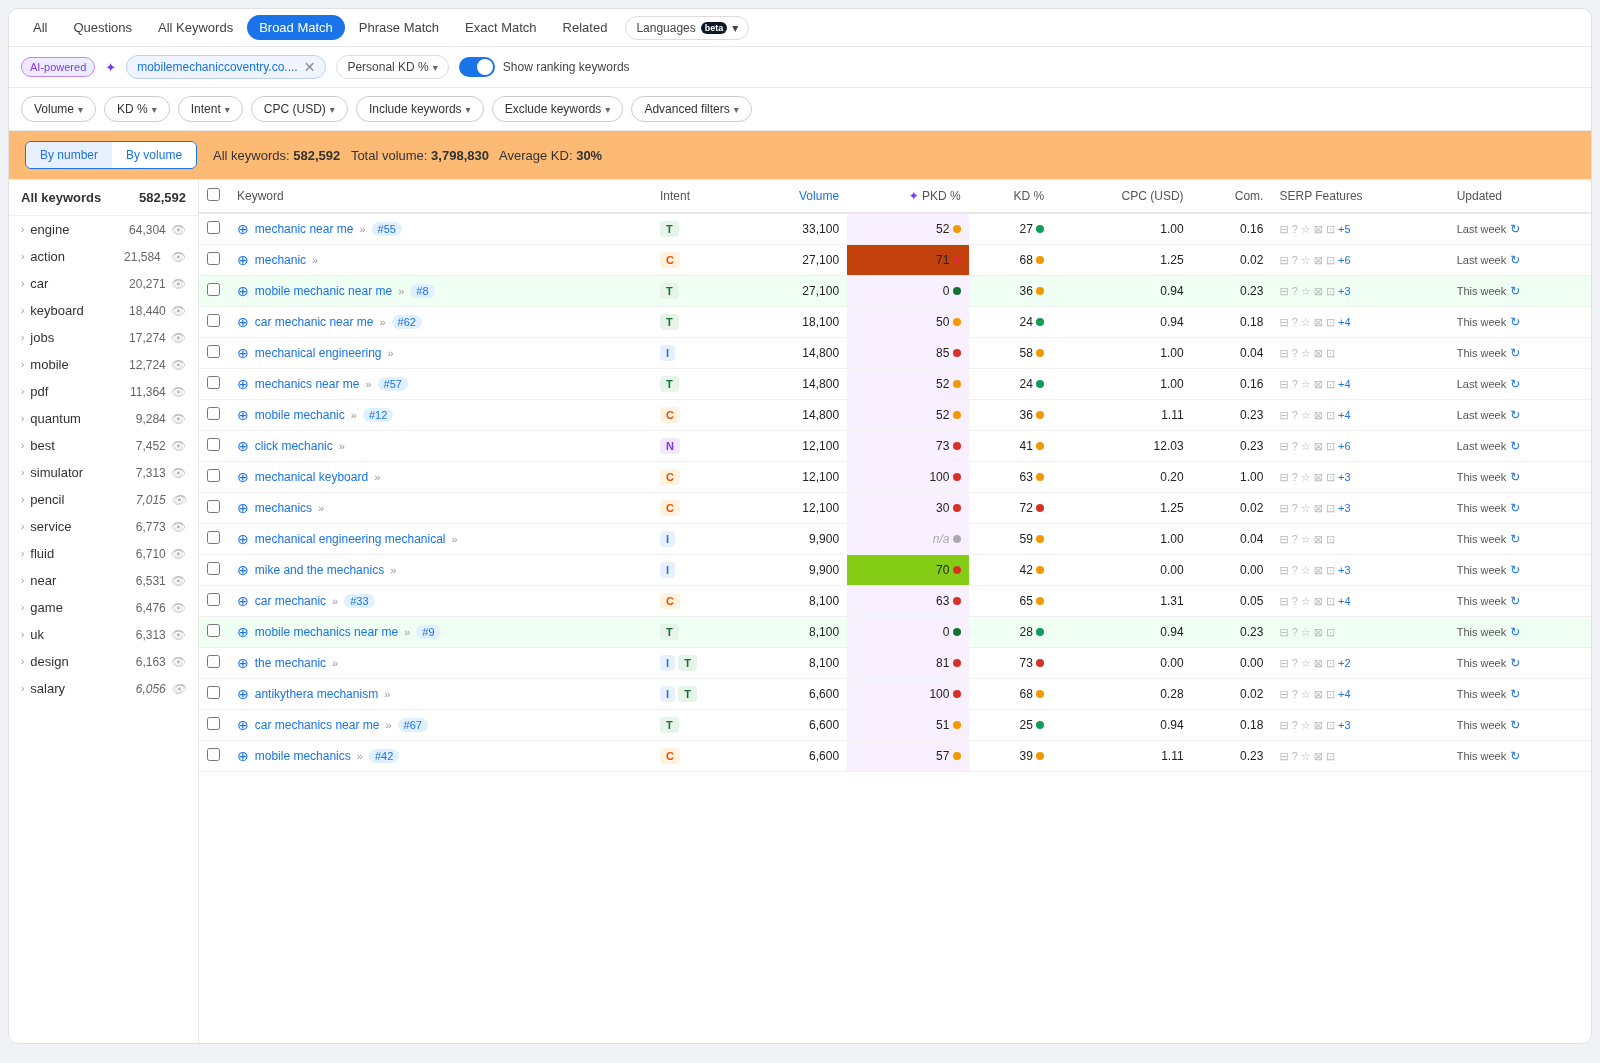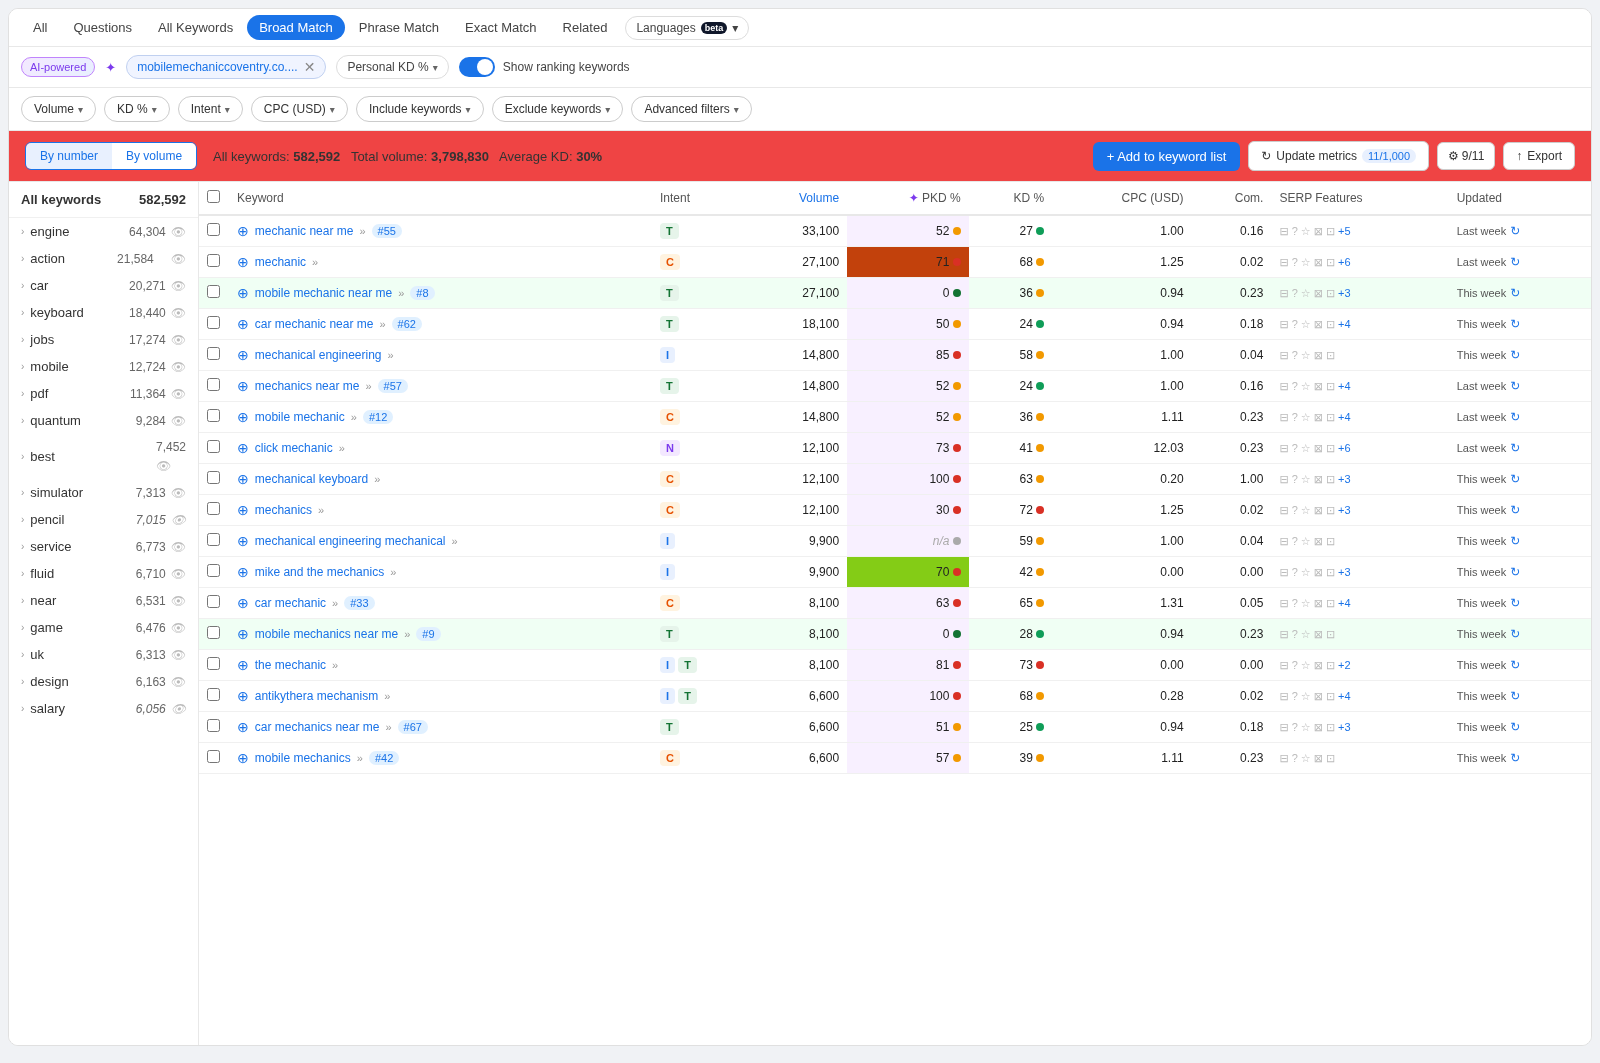--- a/index.html
+++ b/index.html
@@ -23,21 +23,21 @@
     .toggle-area { display: flex; align-items: center; gap: 8px; font-size: 12px; color: #444; }
     .toggle { width: 36px; height: 20px; background: #1a73e8; border-radius: 10px; position: relative; cursor: pointer; }
     .toggle::after { content: ''; position: absolute; width: 16px; height: 16px; background: #fff; border-radius: 50%; top: 2px; right: 2px; }
 
     
     .filter-row2 { display: flex; align-items: center; padding: 8px 12px; border-bottom: 1px solid #e8e8e8; gap: 8px; background: #fff; flex-wrap: wrap; }
     .filter-btn { display: flex; align-items: center; gap: 4px; border: 1px solid #ccc; border-radius: 16px; padding: 5px 12px; cursor: pointer; font-size: 12px; color: #333; background: #fff; white-space: nowrap; }
     .chevron { font-size: 10px; color: #666; }
 
     
-    .summary-bar { display: flex; align-items: center; justify-content: space-between; padding: 10px 16px; border-bottom: 1px solid #e8e8e8; background: #ef4444; }
+    .summary-bar { display: flex; align-items: center; justify-content: space-between; padding: 10px 16px; border-bottom: 1px solid #e8e8e8; background: #fdba74; }
     .summary-text { font-size: 13px; color: #333; }
     .summary-text strong { font-weight: 600; }
     .action-buttons { display: flex; align-items: center; gap: 8px; }
     .btn-add { background: #1a73e8; color: #fff; border: none; border-radius: 6px; padding: 7px 14px; cursor: pointer; font-size: 13px; display: flex; align-items: center; gap: 6px; font-weight: 500; }
     .btn-update { background: #fff; border: 1px solid #ccc; border-radius: 6px; padding: 7px 12px; cursor: pointer; font-size: 12px; display: flex; align-items: center; gap: 5px; color: #333; }
     .count-badge { background: #e8f0fe; color: #1a73e8; border-radius: 10px; padding: 1px 6px; font-size: 11px; }
     .btn-settings { border: 1px solid #ccc; border-radius: 6px; padding: 6px 10px; background: #fff; cursor: pointer; font-size: 12px; color: #333; display: flex; align-items: center; gap: 3px; }
     .btn-export { border: 1px solid #ccc; border-radius: 6px; padding: 6px 12px; background: #fff; cursor: pointer; font-size: 12px; color: #333; display: flex; align-items: center; gap: 5px; }
 
     
@@ -169,36 +169,20 @@
       <div class="view-toggle">
         <button class="view-btn active">By number</button>
         <button class="view-btn">By volume</button>
       </div>
       <span class="summary-text">
         <span>All keywords:</span> <strong>582,592</strong>&nbsp;&nbsp;
         <span>Total volume:</span> <strong>3,798,830</strong>&nbsp;&nbsp;
         <span>Average KD:</span> <strong>30%</strong>
       </span>
     </div>
-    <div class="action-buttons">
-      <button class="btn-add">+ Add to keyword list</button>
-      <button class="btn-update">
-        <span>↻</span>
-        <span>Update metrics</span>
-        <span class="count-badge">11/1,000</span>
-      </button>
-      <button class="btn-settings">
-        <span>⚙</span>
-        <span>9/11</span>
-      </button>
-      <button class="btn-export">
-        <span>↑</span>
-        <span>Export</span>
-      </button>
-    </div>
   </div>
 
   <div class="content-area">
 
     <div class="sidebar">
       <div class="sidebar-header">
         <span>All keywords</span>
         <span>582,592</span>
       </div>
       <div id="sidebar-items-container">
@@ -210,21 +194,21 @@
       <div style="display:flex;align-items:center;gap:5px;">
         <span class="sidebar-count">64,304</span>
         <span class="eye-icon">👁</span>
       </div>
     </div>
           <div class="sidebar-item">
       <div class="sidebar-left">
         <span class="chevron-r">›</span>
         <span class="sidebar-name">action</span>
       </div>
-      <div style="display:flex;align-items:flex-start;gap:17px;">
+      <div style="display:flex;align-items:flex-start;gap:10px;">
         <span class="sidebar-count">21,584</span>
         <span class="eye-icon">👁</span>
       </div>
     </div>
           <div class="sidebar-item">
       <div class="sidebar-left">
         <span class="chevron-r">›</span>
         <span class="sidebar-name">car</span>
       </div>
       <div style="display:flex;align-items:center;gap:5px;">
@@ -280,21 +264,21 @@
       <div style="display:flex;align-items:center;gap:5px;">
         <span class="sidebar-count">9,284</span>
         <span class="eye-icon">👁</span>
       </div>
     </div>
           <div class="sidebar-item">
       <div class="sidebar-left">
         <span class="chevron-r">›</span>
         <span class="sidebar-name">best</span>
       </div>
-      <div style="display:flex;align-items:flex-start;gap:5px;flex-direction:column;">
+      <div style="display:flex;align-items:flex-end;gap:5px;">
         <span class="sidebar-count">7,452</span>
         <span class="eye-icon">👁</span>
       </div>
     </div>
           <div class="sidebar-item">
       <div class="sidebar-left">
         <span class="chevron-r">›</span>
         <span class="sidebar-name">simulator</span>
       </div>
       <div style="display:flex;align-items:center;gap:5px;">

